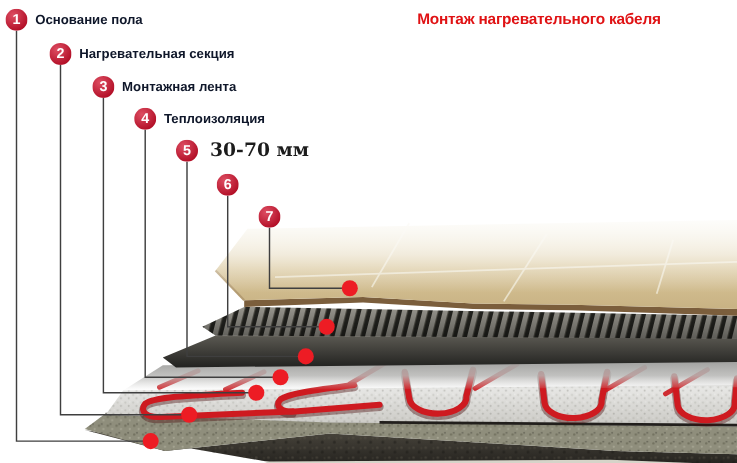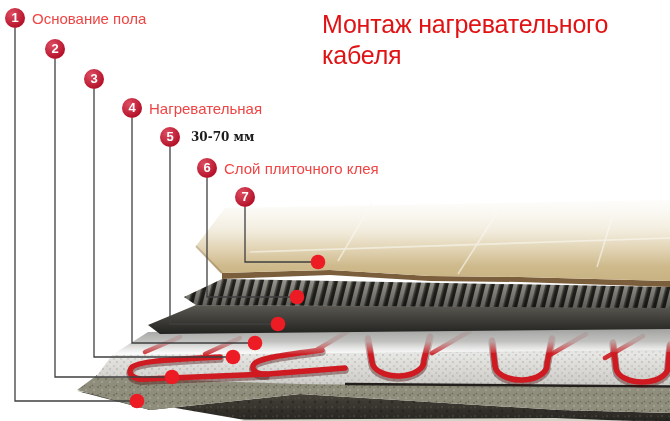--- a/index.html
+++ b/index.html
@@ -1,26 +1,26 @@
 <!DOCTYPE html>
 <html><head>
 <meta charset="utf-8">
 <style>
   html,body{margin:0;padding:0;background:#ffffff;}
   .canvas{position:relative;width:670px;height:421px;background:#ffffff;overflow:hidden;
           font-family:"Liberation Sans", sans-serif;}
   .diagram-svg{position:absolute;left:0;top:0;width:670px;height:421px;display:block;}
-  .title{position:absolute;left:322px;top:9px;width:336px;
-         font-size:25px;font-weight:400;line-height:1.25;color:#e01214;letter-spacing:-0.2px;}
+  .title{position:absolute;left:322px;top:9px;width:336px;text-align:center;
+         font-size:14px;font-weight:700;line-height:1.25;color:#e01214;letter-spacing:-0.2px;}
   .legend-row{position:absolute;display:flex;align-items:center;gap:7px;height:20px;}
   .badge{width:20px;height:20px;border-radius:50%;background-color:#d2122e;
          background-image:radial-gradient(circle at 35% 30%, rgba(255,255,255,.25), rgba(0,0,0,.15) 75%);
          color:#ffffff;font-size:13px;font-weight:bold;text-align:center;line-height:20px;flex:0 0 auto;}
-  .lbl{font-size:15px;color:#ef4444;white-space:nowrap;}
-  .note{font-family:"DejaVu Serif", serif;font-weight:bold;font-size:12px;color:#1c1c1c;margin-left:4px;}
+  .lbl{font-size:12px;color:#0f172a;white-space:nowrap;font-weight:bold;}
+  .note{font-family:"DejaVu Serif", serif;font-weight:bold;font-size:17px;color:#1c1c1c;margin-left:4px;}
   .r1{left:5px;top:8px;}  .r2{left:45px;top:39px;} .r3{left:84px;top:69px;}
   .r4{left:122px;top:98px;} .r5{left:160px;top:127px;} .r6{left:197px;top:158px;}
   .r7{left:235px;top:187px;}
 </style>
 </head>
 <body>
 
 <div class="canvas">
 
   <svg class="diagram-svg" viewBox="0 0 670 421">
@@ -170,33 +170,34 @@
   </svg>
 
   <div class="title" style="color: rgb(224, 18, 20);">Монтаж нагревательного кабеля</div>
 
   <div class="legend-row r1">
     <span class="badge" style="background-color: rgb(210, 18, 46);">1</span>
     <span class="lbl">Основание пола</span>
   </div>
   <div class="legend-row r2">
     <span class="badge" style="background-color: rgb(210, 18, 46);">2</span>
+    <span class="lbl">Нагревательная секция</span>
   </div>
   <div class="legend-row r3">
     <span class="badge" style="background-color: rgb(210, 18, 46);">3</span>
+    <span class="lbl">Монтажная лента</span>
   </div>
   <div class="legend-row r4">
     <span class="badge" style="background-color: rgb(210, 18, 46);">4</span>
-    <span class="lbl">Нагревательная</span>
+    <span class="lbl">Теплоизоляция</span>
   </div>
   <div class="legend-row r5">
     <span class="badge" style="background-color: rgb(210, 18, 46);">5</span>
     <span class="note">30-70 мм</span>
   </div>
   <div class="legend-row r6">
     <span class="badge" style="background-color: rgb(210, 18, 46);">6</span>
-    <span class="lbl">Слой плиточного клея</span>
   </div>
   <div class="legend-row r7">
     <span class="badge" style="background-color: rgb(210, 18, 46);">7</span>
   </div>
 
 </div>
 
 </body></html>

